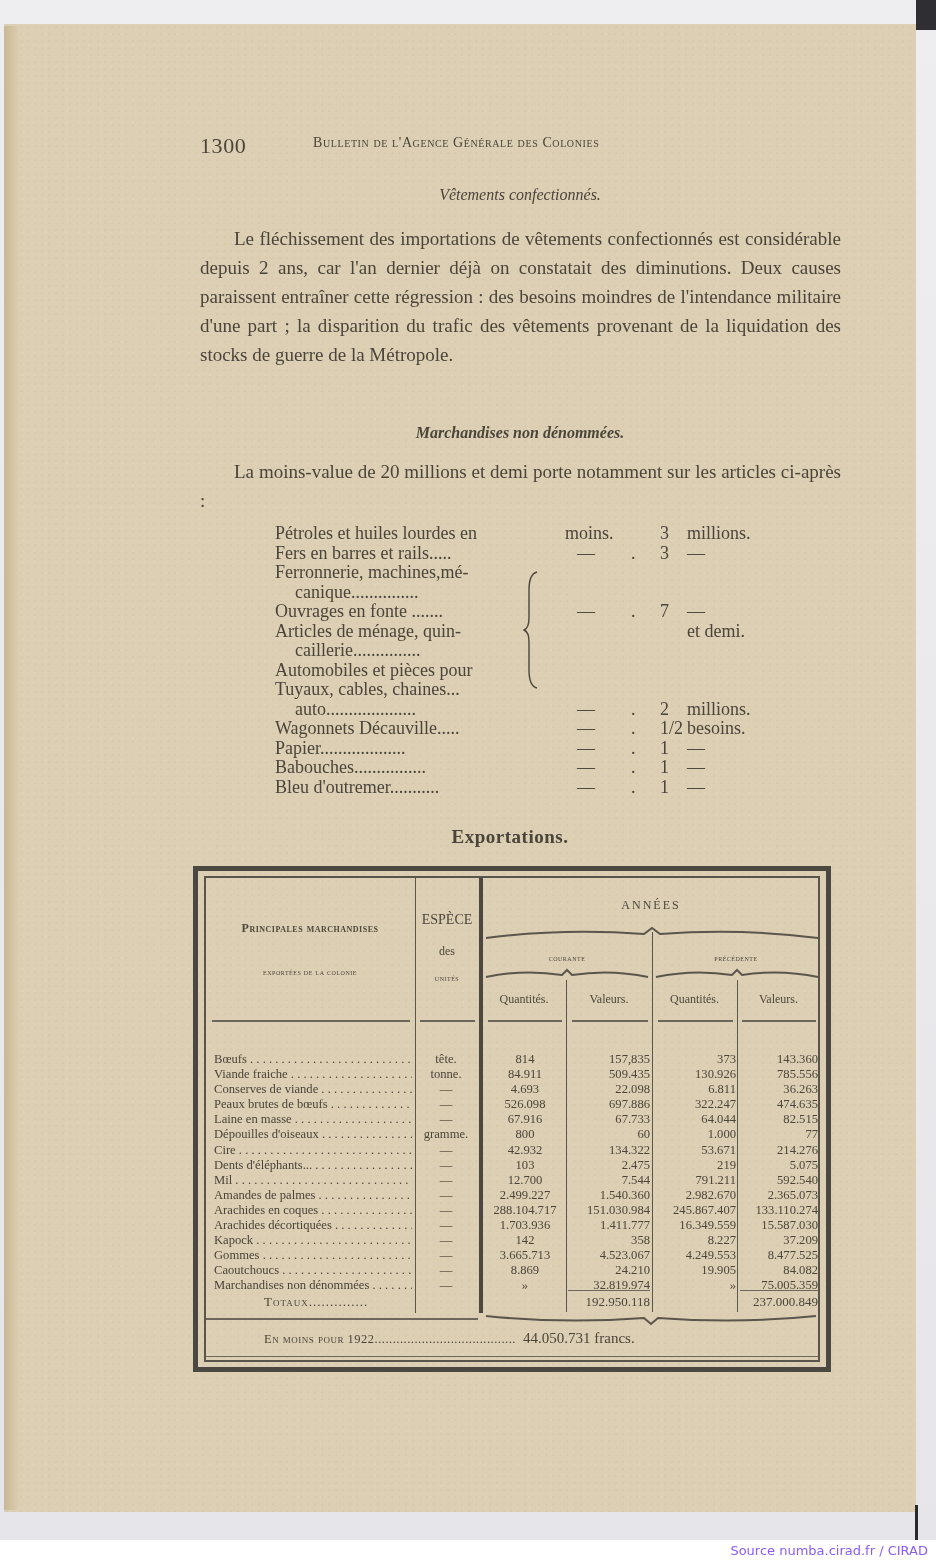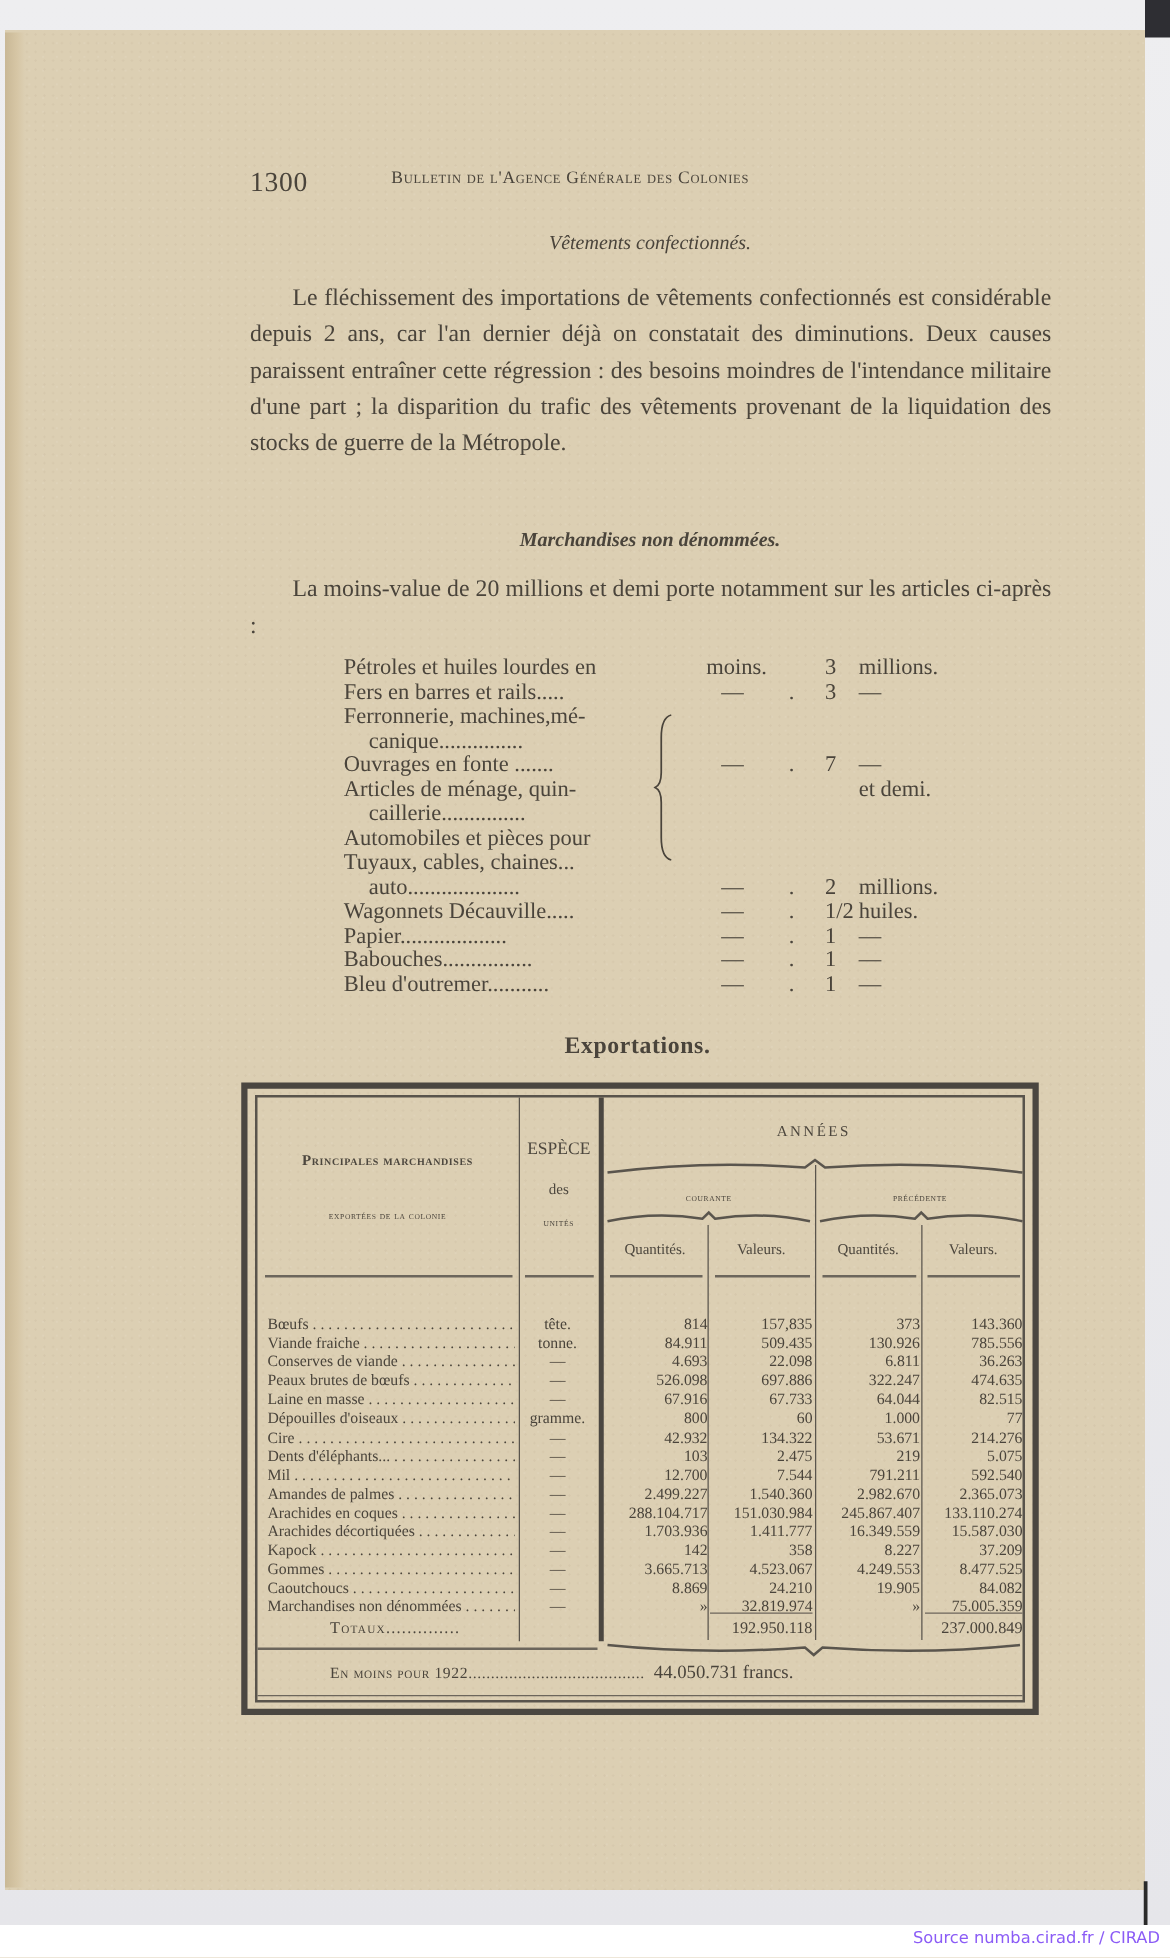--- a/index.html
+++ b/index.html
@@ -79,21 +79,21 @@
   .hdr { position: absolute; text-align: center; color: #4d473e; }
   .sc { font-variant: small-caps; letter-spacing: 0.5px; }
   .tbody {
     position: absolute; left: 214px; top: 1052px; width: 606px;
     font-size: 12.6px; line-height: 15.1px;
   }
   .trow { position: relative; height: 15.1px; white-space: nowrap; }
   .trow .c-name { position: absolute; left: 0; width: 198px; overflow: hidden; }
   .trow .c-name::after { content: " . . . . . . . . . . . . . . . . . . . . . . . . . . . . . . . . . . ."; letter-spacing: 0; }
   .trow .c-unit { position: absolute; left: 200px; width: 64px; text-align: center; }
-  .trow .c-q1 { position: absolute; left: 270px; width: 82px; text-align: right; }
+  .trow .c-q1 { position: absolute; left: 270px; width: 82px; text-align: center; }
   .trow .c-v1 { position: absolute; left: 356px; width: 80px; text-align: right; }
   .trow .c-q2 { position: absolute; left: 440px; width: 82px; text-align: right; }
   .trow .c-v2 { position: absolute; left: 526px; width: 78px; text-align: right; }
   .totals { position: absolute; top: 1294px; font-size: 13px; }
   .diff {
     position: absolute; left: 264px; top: 1330px; font-size: 12.5px; white-space: nowrap;
   }
   .footer-source {
     position: absolute; right: 8px; top: 1543px; font-family: "DejaVu Sans", sans-serif;
     font-size: 13px; color: #8b5cf6;
@@ -192,21 +192,21 @@
       <span class="dash">—</span>
       <span class="dot">.</span>
       <span class="amt">2</span>
       <span class="unit">millions.</span>
     </div>
     <div class="row">
       <span class="label">Wagonnets Décauville.....</span>
       <span class="dash">—</span>
       <span class="dot">.</span>
       <span class="amt">1/2</span>
-      <span class="unit">huiles.</span>
+      <span class="unit">besoins.</span>
     </div>
     <div class="row">
       <span class="label">Papier...................</span>
       <span class="dash">—</span>
       <span class="dot">.</span>
       <span class="amt">1</span>
       <span class="unit">—</span>
     </div>
     <div class="row">
       <span class="label">Babouches................</span>

